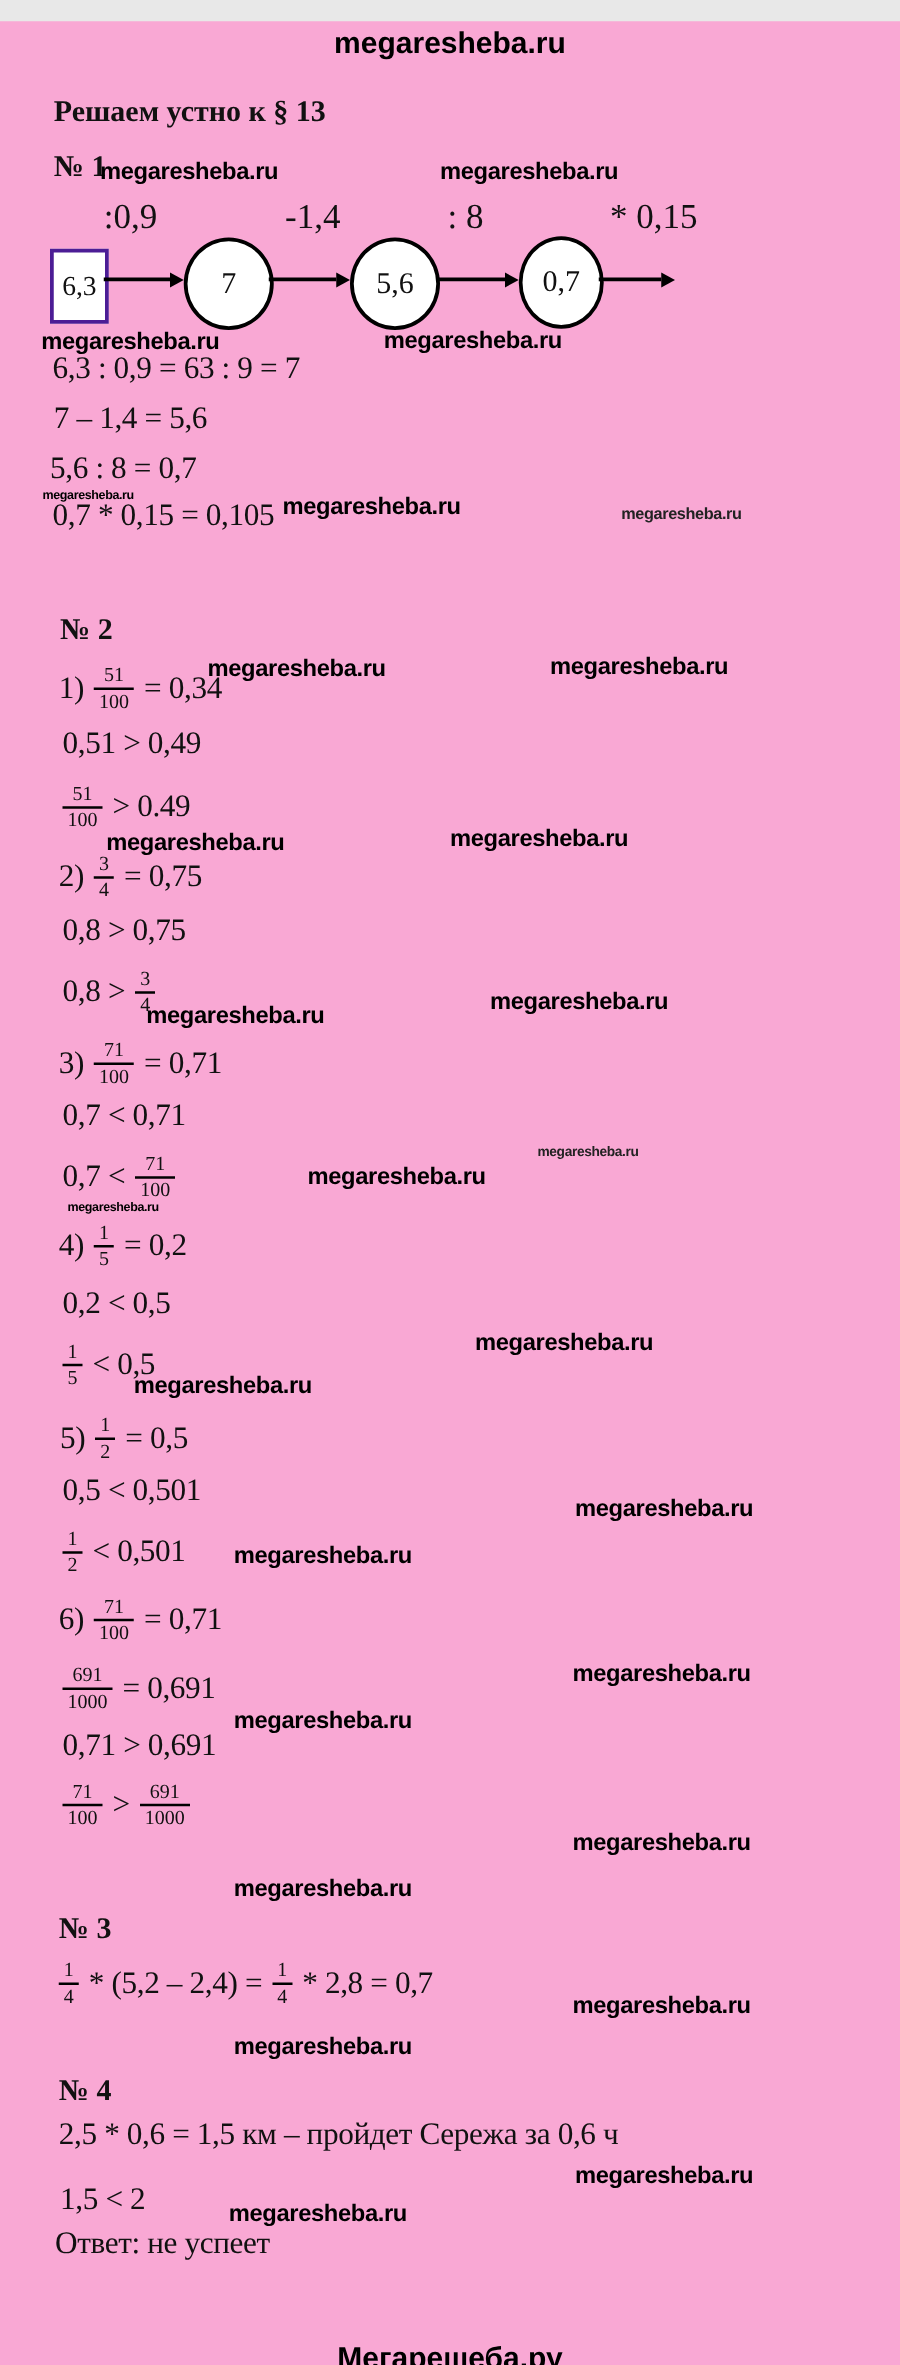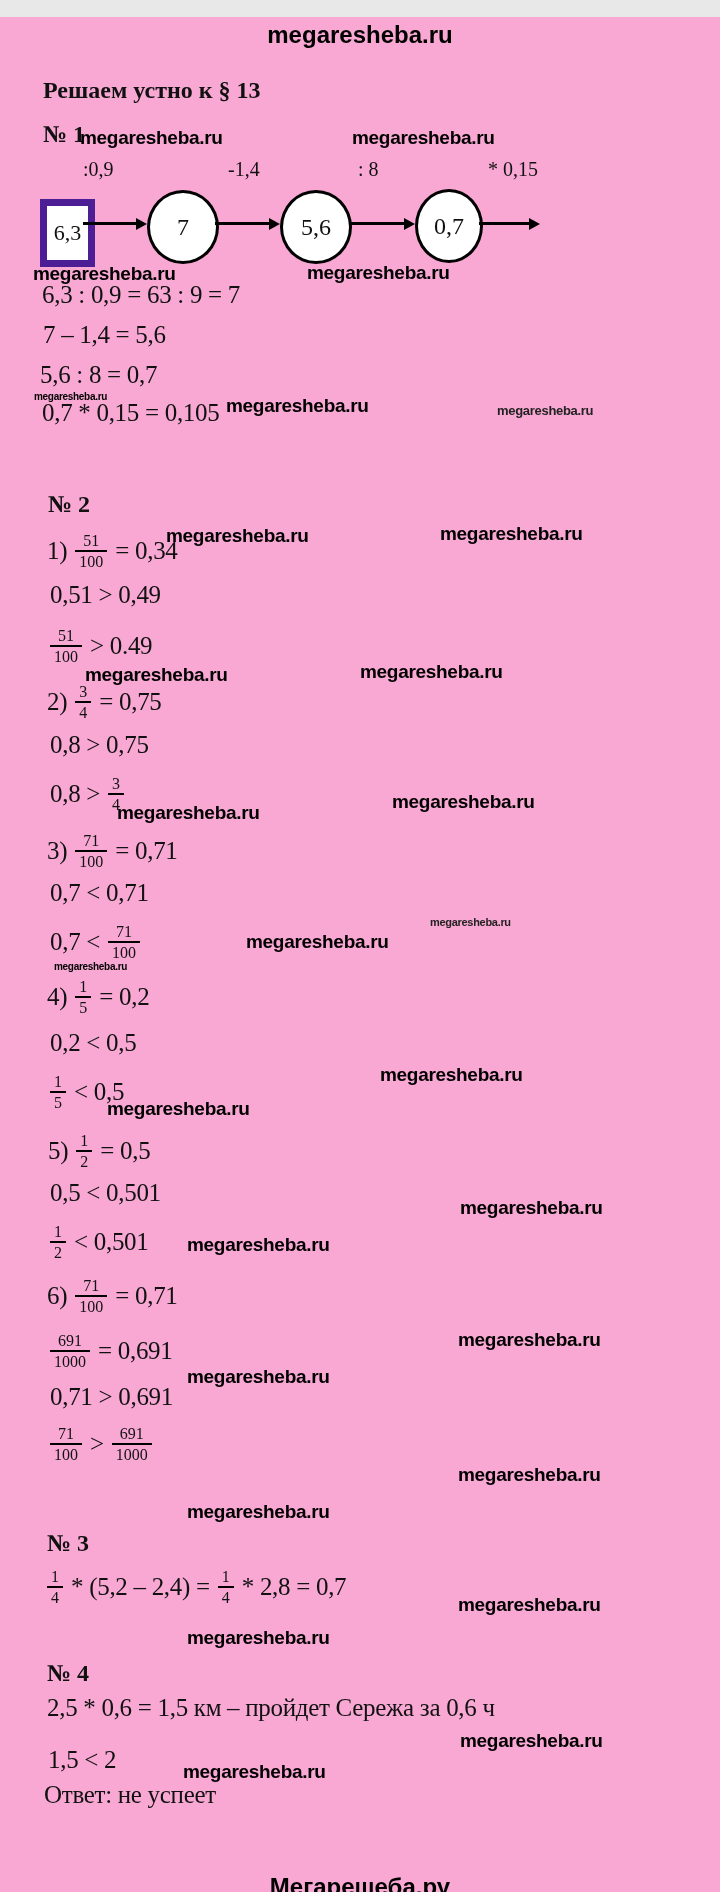--- a/index.html
+++ b/index.html
@@ -20,29 +20,29 @@
   .footer-brand{position:absolute;top:1856px;left:0;width:100%;text-align:center;
     font-family:"Liberation Sans","DejaVu Sans",sans-serif;font-weight:bold;font-size:24px;color:#000;}
   .doc-title{position:absolute;font-weight:bold;font-size:24px;white-space:nowrap;}
   .sec{position:absolute;font-weight:bold;font-size:24px;white-space:nowrap;}
   
   .mline{position:absolute;font-size:25px;white-space:nowrap;display:flex;align-items:center;gap:8px;letter-spacing:-0.3px;justify-content:center;}
   .frac{display:inline-block;text-align:center;font-size:16px;line-height:1.08;letter-spacing:0;}
   .frac .fn{display:block;padding:0 4px 1px;}
   .frac .fd{display:block;border-top:2px solid #000;padding:1px 4px 0;}
   
-  .node-rect{position:absolute;border:7px solid #4c1d95;background:#fff;display:flex;
+  .node-rect{position:absolute;border:3px solid #4c1d95;background:#fff;display:flex;
     align-items:center;justify-content:center;font-size:22px;}
   .node-rect.big{border-width:4px;font-size:24px;}
   .node-ell{position:absolute;border:3px solid #000;border-radius:50%;background:#fff;
     display:flex;align-items:center;justify-content:center;font-size:24px;}
   .arrow{position:absolute;height:3px;background:#000;}
   .arrow:after{content:"";position:absolute;right:-11px;top:-4px;width:0;height:0;
     border-left:11px solid #000;border-top:6px solid transparent;border-bottom:6px solid transparent;}
-  .oplab{position:absolute;font-size:20px;white-space:nowrap;}
+  .oplab{position:absolute;font-size:28px;white-space:nowrap;}
 </style>
 </head>
 <body>
 
 <div class="page">
 
   <div class="site-top">megaresheba.ru</div>
 
   <div class="doc-title" style="left:43px;top:60px">Решаем устно к § 13</div>
 

